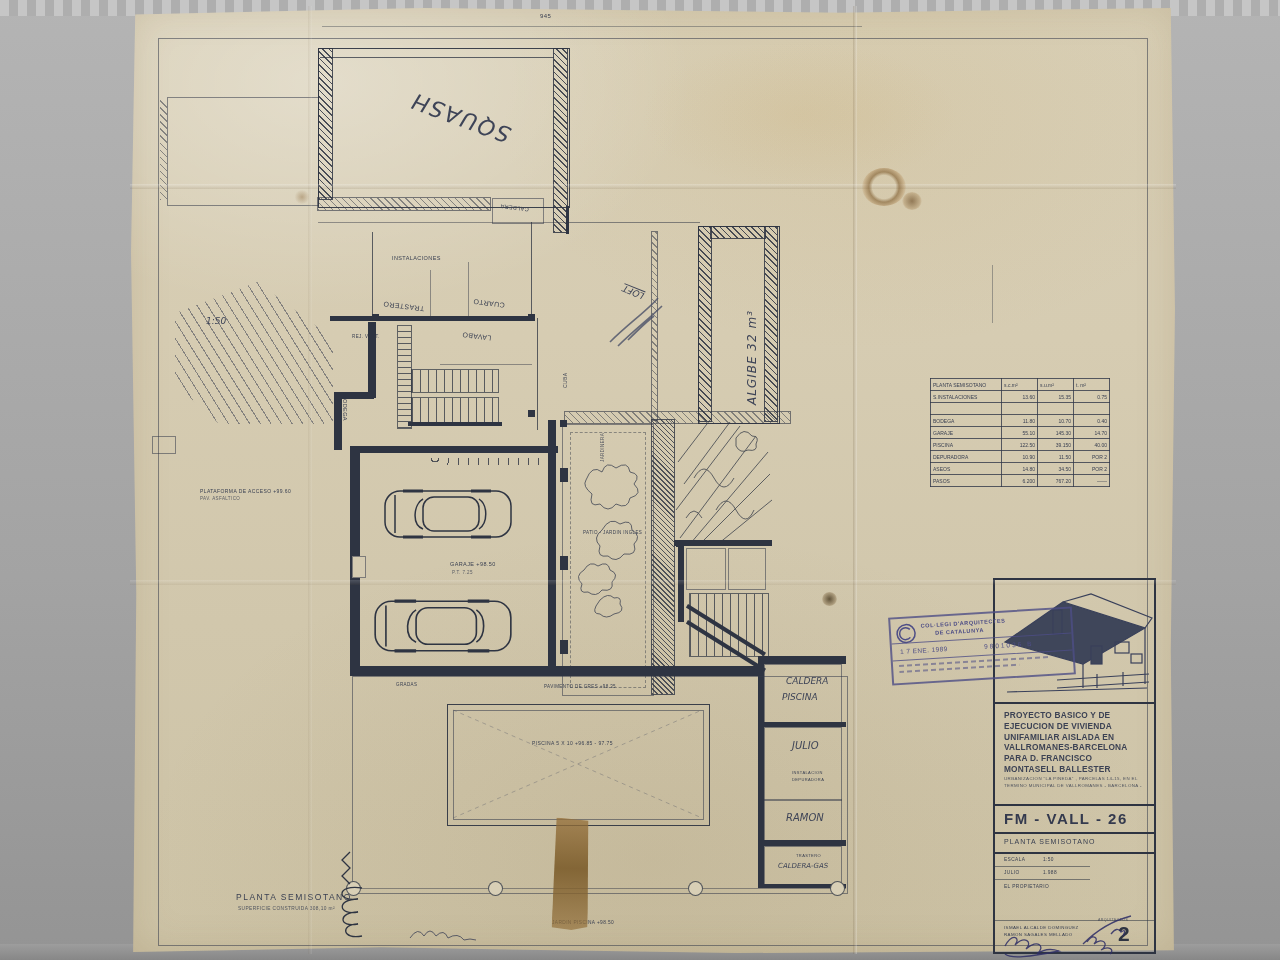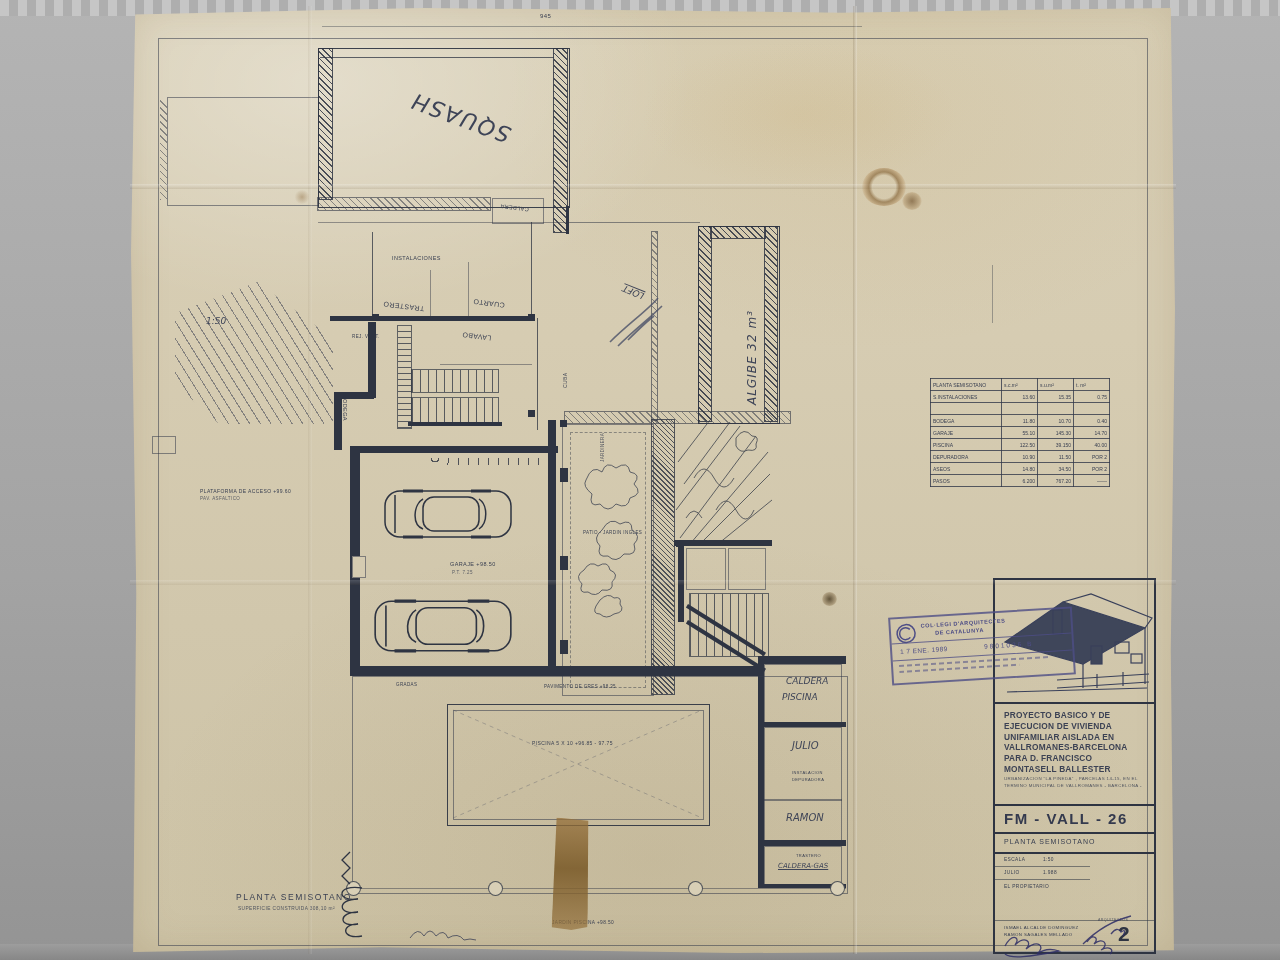--- a/index.html
+++ b/index.html
@@ -179,21 +179,21 @@
   <div class="wall" style="left:758px;top:722px;width:88px;height:5px;"></div>
   <div class="tline" style="left:764px;top:727px;width:76px;height:72px;"></div>
   <div class="hand" style="left:792px;top:740px;font-size:10px;">JULIO</div>
   <div class="lbl" style="left:792px;top:770px;font-size:4px;">INSTALACION</div>
   <div class="lbl" style="left:792px;top:777px;font-size:4px;">DEPURADORA</div>
   <div class="tline" style="left:764px;top:799px;width:76px;height:42px;"></div>
   <div class="hand" style="left:786px;top:812px;font-size:10px;">RAMON</div>
   <div class="wall" style="left:758px;top:840px;width:88px;height:6px;"></div>
   <div class="tline" style="left:764px;top:846px;width:76px;height:38px;"></div>
   <div class="lbl" style="left:796px;top:853px;font-size:4px;">TRASTERO</div>
-  <div class="hand" style="left:778px;top:862px;font-size:7px;text-decoration:underline;">CALDERA-GAS</div>
+  <div class="hand" style="left:778px;top:862px;font-size:7px;">CALDERA-GAS</div>
   <div class="wall" style="left:758px;top:884px;width:88px;height:4px;"></div>
 
   <div class="tline" style="left:352px;top:676px;width:494px;height:216px;"></div>
   <div class="oline" style="left:447px;top:704px;width:261px;height:120px;"></div>
   <div class="tline" style="left:453px;top:710px;width:249px;height:108px;"></div>
   <svg style="left:453px;top:710px;" width="249" height="108">
     <line x1="0" y1="0" x2="249" y2="108" stroke="rgba(60,66,88,.3)" stroke-dasharray="4 4"></line>
     <line x1="0" y1="108" x2="249" y2="0" stroke="rgba(60,66,88,.3)" stroke-dasharray="4 4"></line>
   </svg>
   <div class="lbl" style="left:532px;top:740px;font-size:5px;">PISCINA  5 X 10    +96.85 - 97.75</div>

